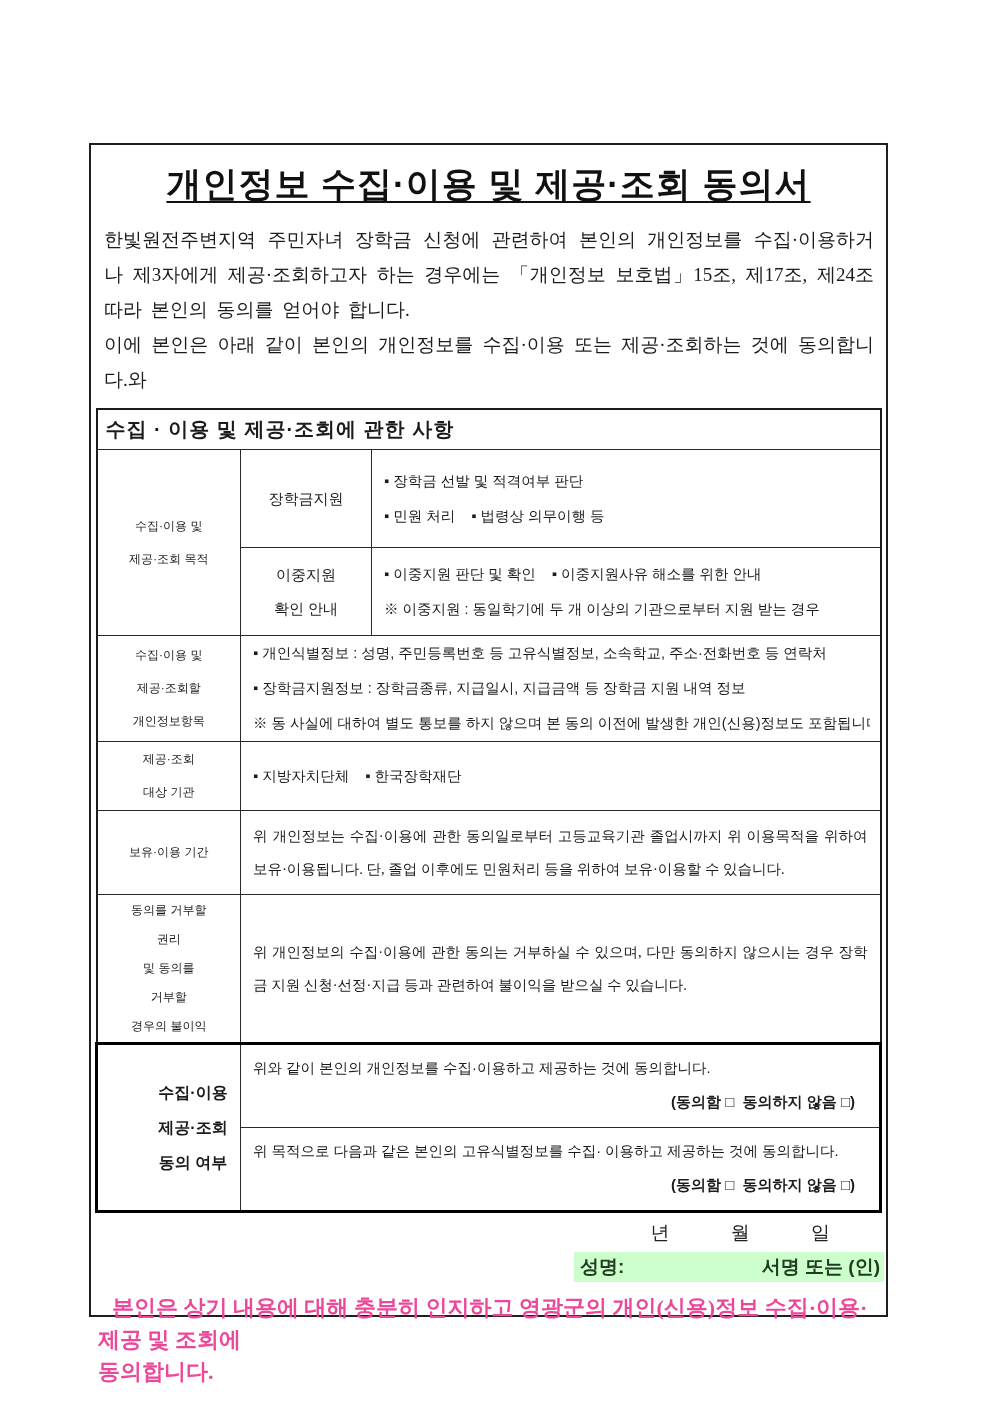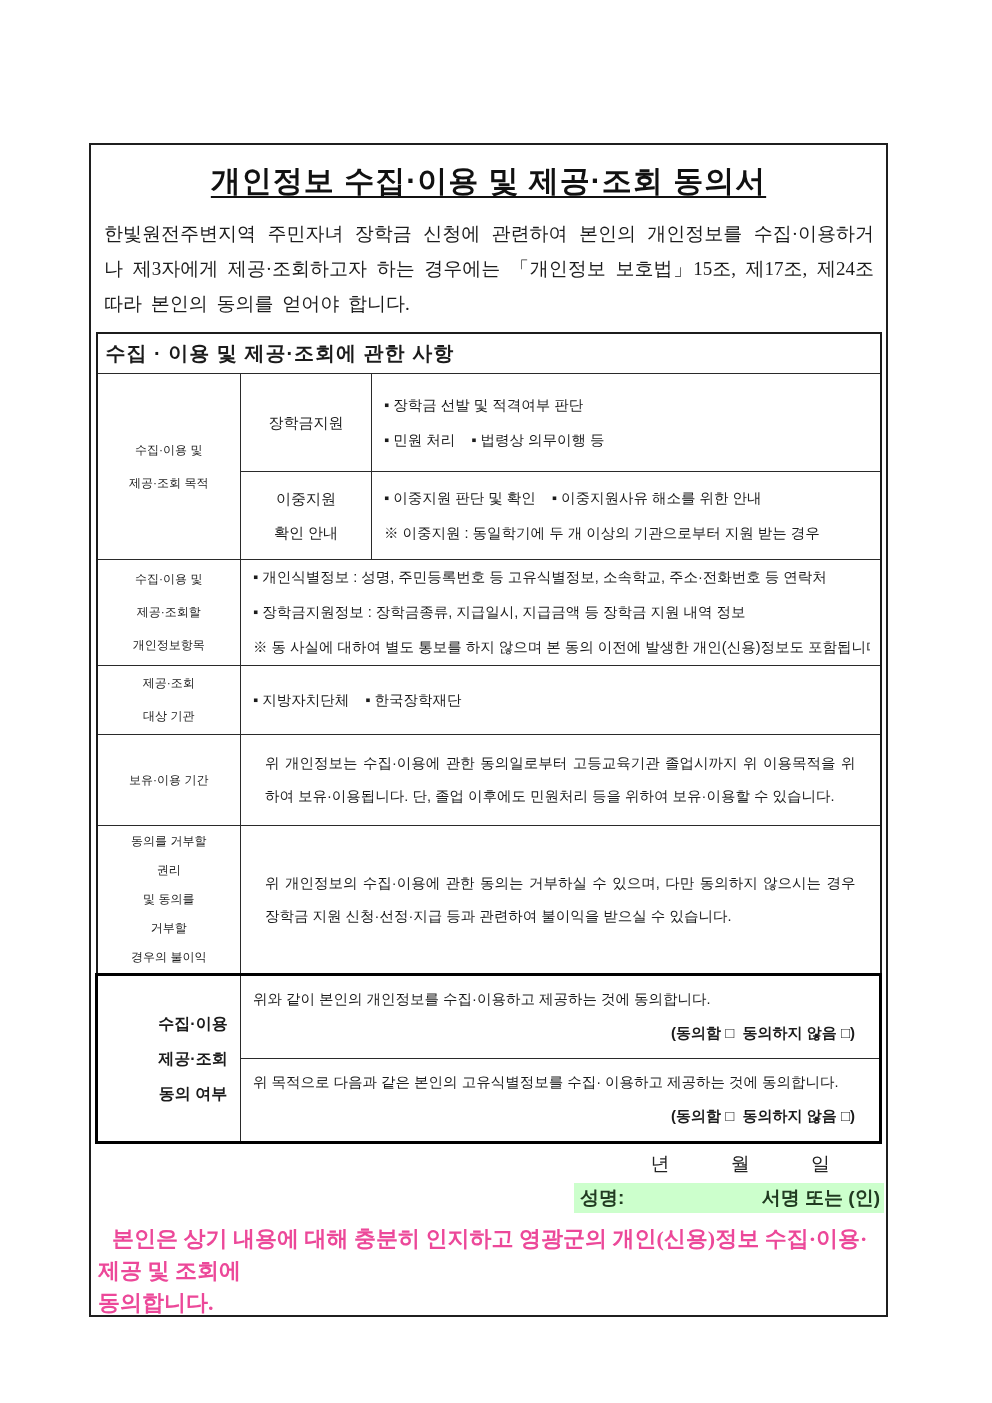--- a/index.html
+++ b/index.html
@@ -11,21 +11,21 @@
   .page {
     position: absolute; left: 89px; top: 143px;
     width: 799px; height: 1174px;
     border: 2px solid #1f1f1f;
     box-sizing: border-box;
     background: #ffffff;
   }
   .title {
     margin-top: 16px;
     text-align: center;
-    font-size: 30px;
+    font-size: 35px;
     font-weight: bold;
     letter-spacing: 1px;
     text-decoration: underline;
     text-underline-offset: 5px;
     text-decoration-thickness: 2px;
     color: #111;
   }
   .intro {
     margin: 14px 12px 0 13px;
     font-family: "Liberation Serif", serif;
@@ -59,21 +59,21 @@
     height: 40px;
     letter-spacing: 1px;
   }
   td.lbl { text-align: center; font-size: 12px; }
   td.lbl div { line-height: 33px; }
   td.lbl.tight div { line-height: 29px; }
   td.sub { text-align: center; font-size: 15px; }
   td.sub div { line-height: 34px; }
   td.cnt { font-size: 14.5px; padding: 0 10px 0 12px; }
   td.cnt div.line { line-height: 35px; white-space: nowrap; overflow: hidden; }
-  td.cnt p.para { margin: 12px; line-height: 33px; text-align: justify; padding-right: 2px; }
+  td.cnt p.para { margin: 0; line-height: 33px; text-align: justify; padding-right: 2px; font-family: Liberation Serif, serif; }
 
   tr.r1 { height: 98px; }
   tr.r2 { height: 88px; }
   tr.r3 { height: 106px; }
   tr.r4 { height: 68px; }
   tr.r5 { height: 84px; }
   tr.r6 { height: 142px; }
   tr.ca { height: 84px; }
   tr.cb { height: 84px; }
 
@@ -125,20 +125,21 @@
 </style>
 </head>
 <body>
 
 <div class="page">
 
   <div class="title">개인정보 수집·이용 및 제공·조회 동의서</div>
 
   <div class="intro">
     <p>한빛원전주변지역 주민자녀 장학금 신청에 관련하여 본인의 개인정보를 수집·이용하거나 제3자에게 제공·조회하고자 하는 경우에는 「개인정보 보호법」15조, 제17조, 제24조 따라 본인의 동의를 얻어야 합니다.</p>
+    <p>이에 본인은 아래 같이 본인의 개인정보를 수집·이용 또는 제공·조회하는 것에 동의합니다.와</p>
   </div>
 
   <table class="info">
     <colgroup>
         <col class="c1">
         <col class="c2">
         <col class="c3">
       </colgroup>
 
     <tbody>

